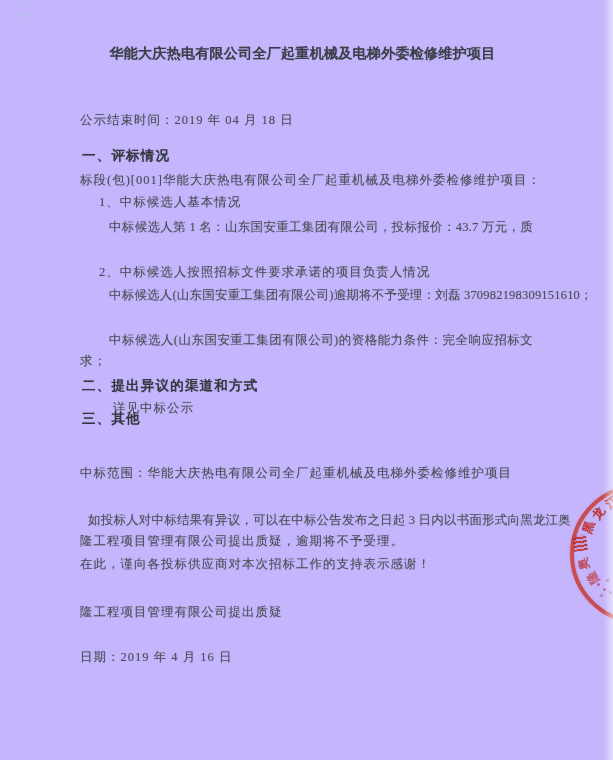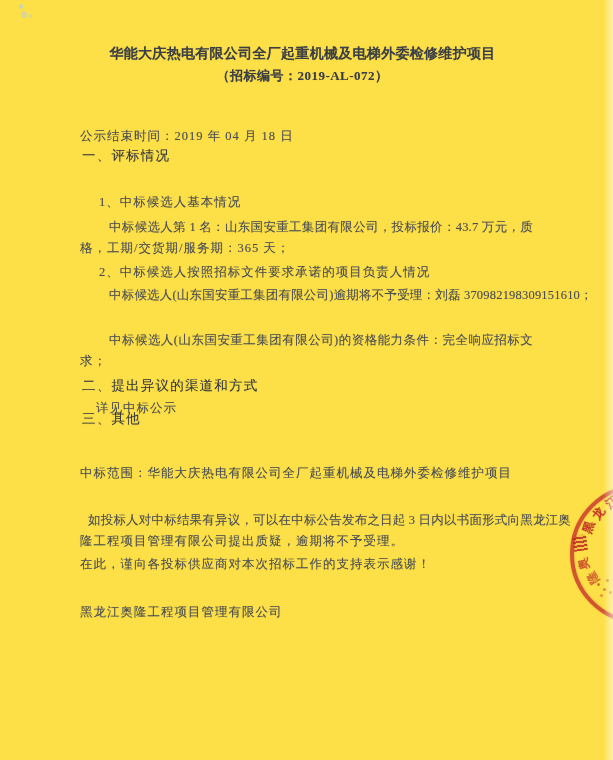--- a/index.html
+++ b/index.html
@@ -1,39 +1,39 @@
 <!DOCTYPE html>
 <html><head>
 <meta charset="utf-8">
 <style>
   html,body{margin:0;padding:0;}
   .page{
     position:relative;
     width:613px;height:760px;
-    background:#fde047;
+    background:#c4b5fd;
     overflow:hidden;
     font-family:"Liberation Serif","DejaVu Serif",serif;
   }
   .page::after{ 
     content:"";position:absolute;top:0;right:0;width:10px;height:100%;
     background:linear-gradient(to right,rgba(255,255,255,0),rgba(255,255,255,.55));
     pointer-events:none;
   }
   .line{
     position:absolute;
     font-size:12.5px;
     letter-spacing:1px;
     color:#4a4e55;
     white-space:nowrap;
     text-shadow:0 0 1px rgba(74,78,85,.35);
   }
   .center{left:0;right:8px;text-align:center;white-space:nowrap;}
   .title{font-size:14px;font-weight:bold;color:#3a3e45;letter-spacing:.3px;}
   .subtitle{font-size:13px;font-weight:bold;color:#3a3e45;letter-spacing:.5px;}
-  .h{font-size:13.5px;font-weight:normal;color:#34383e;letter-spacing:1.2px;text-align:center;}
+  .h{font-size:13.5px;font-weight:bold;color:#34383e;letter-spacing:1.2px;text-align:center;}
   .just{
     white-space:normal;
     text-align:justify;
     text-align-last:justify;
     letter-spacing:.2px;
     width:424px;
     overflow:hidden;height:15px;
   }
   .tight{letter-spacing:.2px;}
   
@@ -79,48 +79,48 @@
 </head>
 <body>
 
 <div class="page">
 
   <div class="speck a"></div>
   <div class="speck b"></div>
   <div class="speck c"></div>
 
   <div class="line center title" style="top:45px">华能大庆热电有限公司全厂起重机械及电梯外委检修维护项目</div>
-  <div class="line center subtitle" style="top:67px">（招标编号：2019-AL-072）</div>
 
-  <div class="line" style="left:80px;top:128px">公示结束时间：2019 年 04 月 18 日</div>
+  <div class="line" style="left:80px;top:112px">公示结束时间：2019 年 04 月 18 日</div>
 
   <div class="line h" style="left:82px;top:147px">一、评标情况</div>
+  <div class="line" style="left:80px;top:172px">标段(包)[001]华能大庆热电有限公司全厂起重机械及电梯外委检修维护项目：</div>
 
   <div class="line" style="left:99px;top:194px">1、中标候选人基本情况</div>
   <div class="line just" style="left:109px;top:219px">中标候选人第 1 名：山东国安重工集团有限公司，投标报价：43.7 万元，质量：合</div>
-  <div class="line" style="left:80px;top:240px">格，工期/交货期/服务期：365 天；</div>
 
   <div class="line" style="left:99px;top:264px">2、中标候选人按照招标文件要求承诺的项目负责人情况</div>
   <div class="line tight" style="left:109px;top:287px">中标候选人(山东国安重工集团有限公司)逾期将不予受理：刘磊 370982198309151610；</div>
 
   <div class="line just" style="left:109px;top:332px">中标候选人(山东国安重工集团有限公司)的资格能力条件：完全响应招标文件资格要</div>
   <div class="line" style="left:80px;top:353px">求；</div>
 
   <div class="line h" style="left:82px;top:377px">二、提出异议的渠道和方式</div>
-  <div class="line" style="left:96px;top:400px">详见中标公示</div>
+  <div class="line" style="left:113px;top:400px">详见中标公示</div>
 
   <div class="line h" style="left:82px;top:410px">三、其他</div>
 
   <div class="line" style="left:80px;top:465px">中标范围：华能大庆热电有限公司全厂起重机械及电梯外委检修维护项目</div>
 
   <div class="line tight" style="left:88px;top:512px">如投标人对中标结果有异议，可以在中标公告发布之日起 3 日内以书面形式向黑龙江奥</div>
   <div class="line" style="left:80px;top:556px">在此，谨向各投标供应商对本次招标工作的支持表示感谢！</div>
   <div class="line" style="left:80px;top:533px">隆工程项目管理有限公司提出质疑，逾期将不予受理。</div>
 
-  <div class="line" style="left:80px;top:604px">黑龙江奥隆工程项目管理有限公司</div>
+  <div class="line" style="left:80px;top:604px">隆工程项目管理有限公司提出质疑</div>
+  <div class="line" style="left:80px;top:649px">日期：2019 年 4 月 16 日</div>
 
   <div class="stamp">
     <div class="stamp-ring"></div>
     <span class="sc c0">江</span>
     <span class="sc c1">龙</span>
     <span class="sc c2">黑</span>
     <span class="sc c3">奥</span>
     <span class="sc c4">隆</span>
     <div class="stamp-block"></div>
     <div class="stamp-dots"></div>

